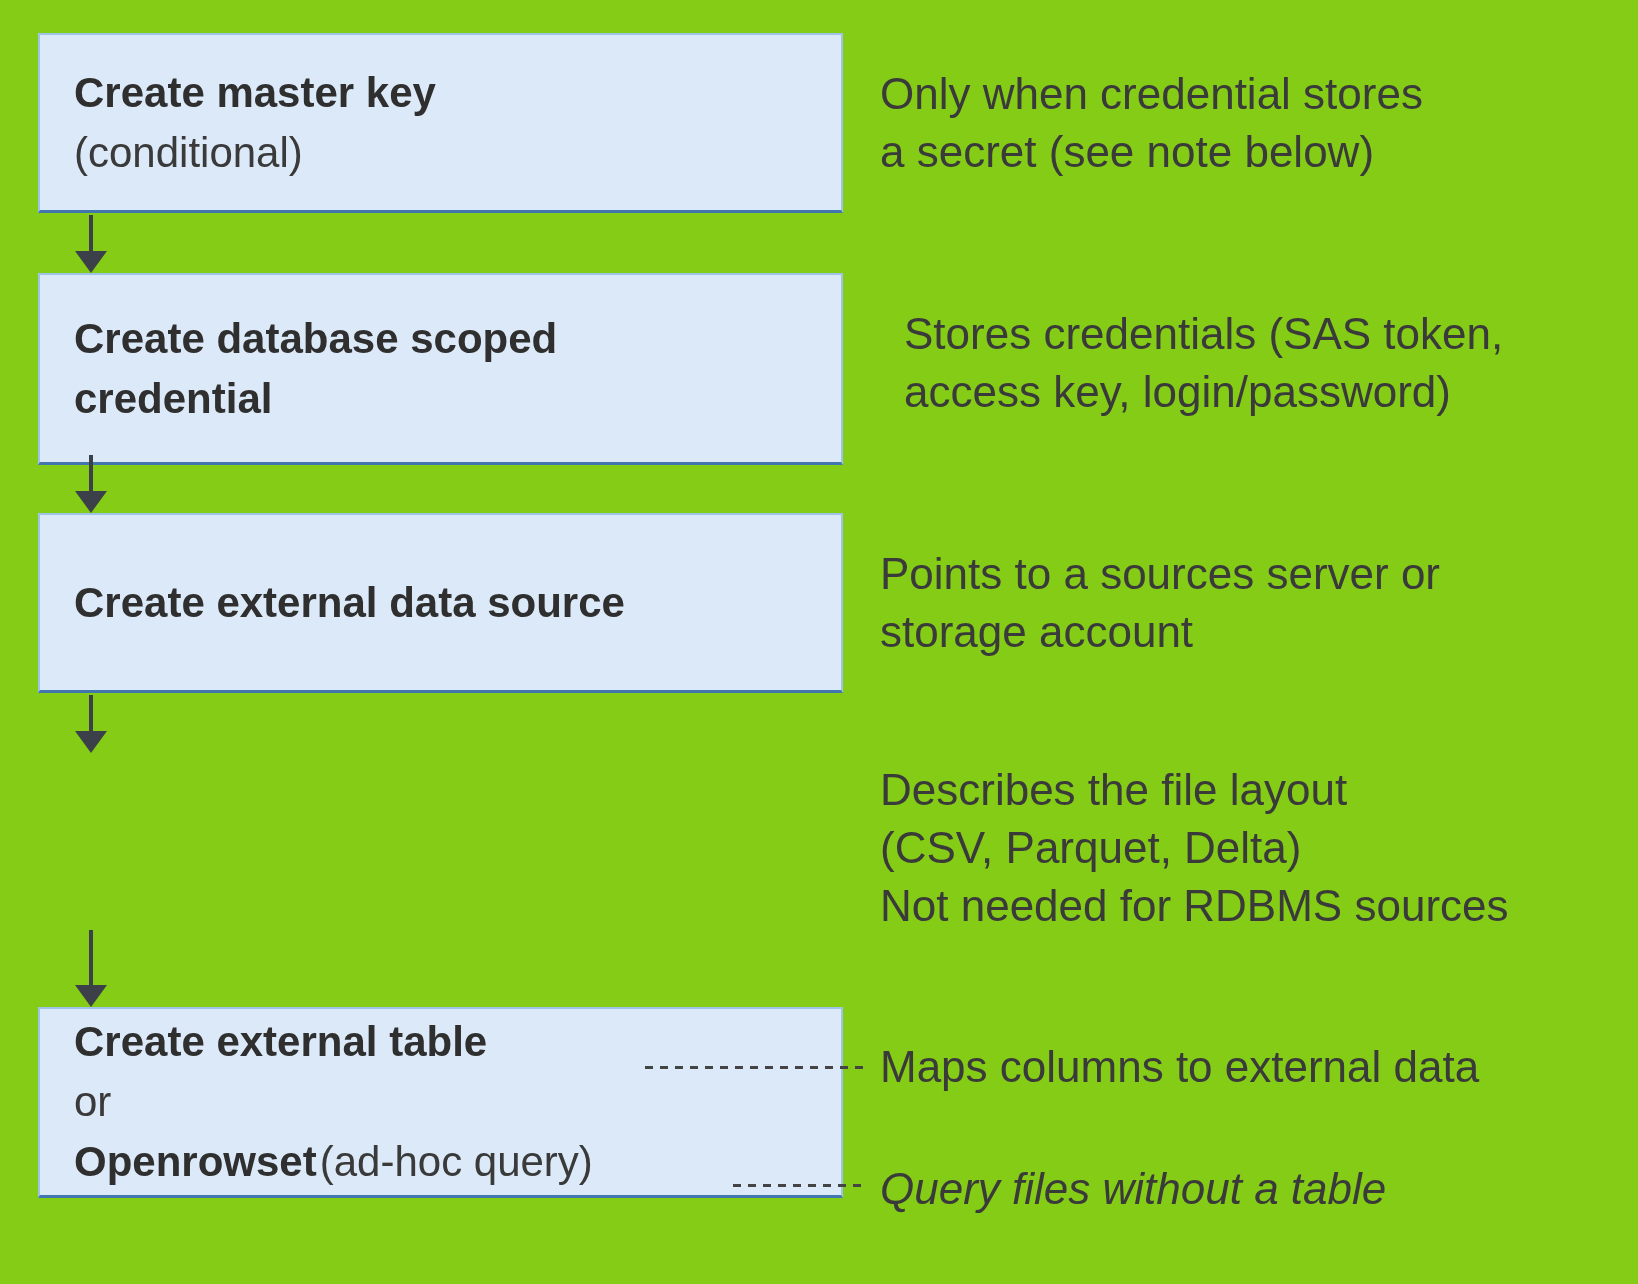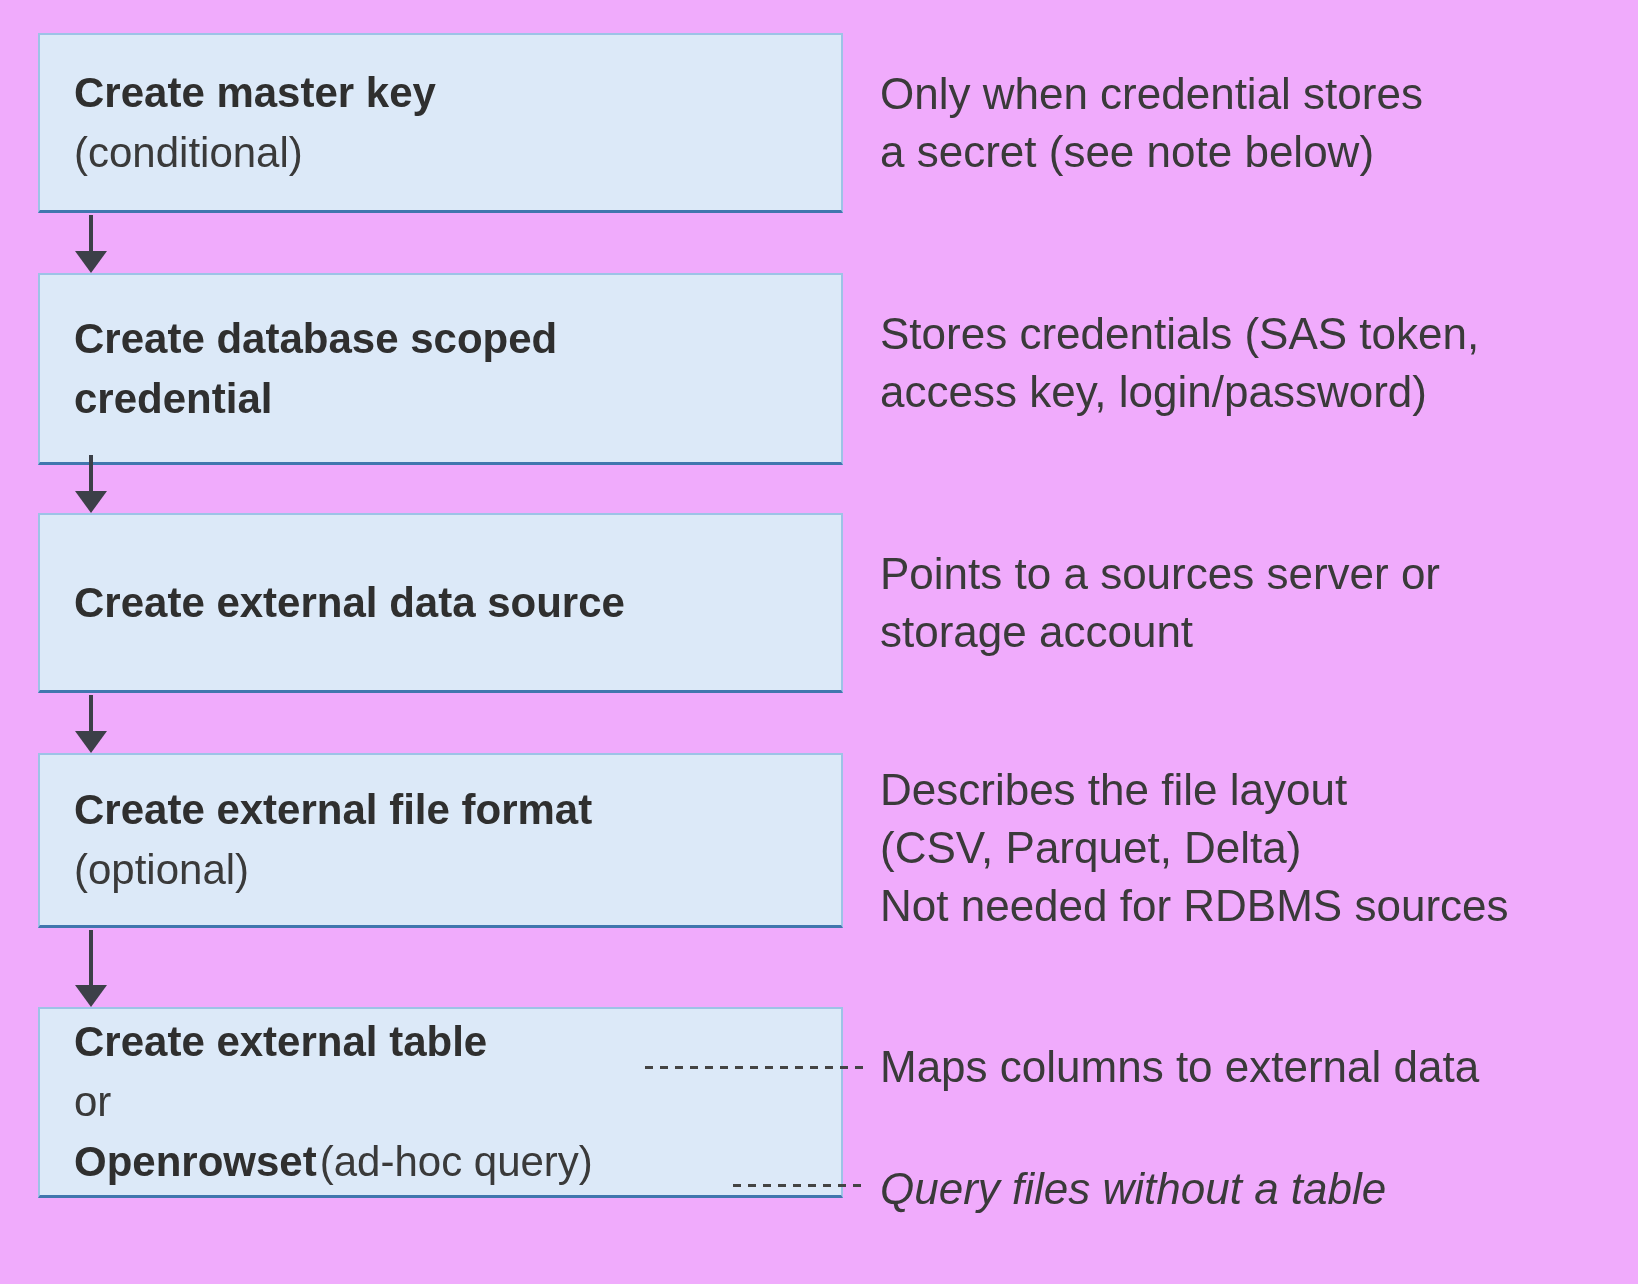--- a/index.html
+++ b/index.html
@@ -8,21 +8,21 @@
     --box-underline:#4176ae;
     --arrow:#3c4048;
     --title-text:#2f2f2f;
     --note-text:#3a3a3a;
     --dash:#444444;
   }
   html,body{margin:0;padding:0;background:#ffffff;}
   .canvas{
     position:relative;
     width:1638px;height:1284px;
-    background:#f0abfc;
+    background:#84cc16;
     font-family:"Liberation Sans", sans-serif;
     overflow:hidden;
   }
   .box{
     position:absolute;
     left:38px;width:805px;
     box-sizing:border-box;
     background:var(--box-fill);
     border:2px solid var(--box-border);
     border-bottom:3px solid var(--box-underline);
@@ -39,21 +39,21 @@
   .reg{font-weight:400;color:var(--note-text);}
   .wrap-narrow{max-width:640px;}
   .qual-gap{margin-left:3px;}
   .note{
     position:absolute;left:880px;
     font-size:44px;line-height:58px;
     color:var(--note-text);font-weight:400;
     white-space:nowrap;
   }
   #note1{top:65px;}
-  #note2{top:305px;}
+  #note2{top:305px;margin-left:24px;}
   #note3{top:545px;}
   #note4{top:761px;}
   #note5a{top:1038px;}
   #note5b{top:1160px;font-style:italic;}
   .arrow{position:absolute;left:74px;width:34px;}
   #arrow1{top:215px;height:58px;}
   #arrow2{top:455px;height:58px;}
   #arrow3{top:695px;height:58px;}
   #arrow4{top:930px;height:77px;}
   .arrow .shaft{
@@ -118,26 +118,20 @@
   </div>
   <div class="note" id="note3">
     <div>Points to a sources server or</div>
     <div>storage account</div>
   </div>
   <div class="arrow" id="arrow3">
     <div class="shaft"></div>
     <div class="head"></div>
   </div>
 
-  <div class="box" id="box4">
-    <div class="box-text">
-      <div class="t bold">Create external file format</div>
-      <div class="t reg">(optional)</div>
-    </div>
-  </div>
   <div class="note" id="note4">
     <div>Describes the file layout</div>
     <div>(CSV, Parquet, Delta)</div>
     <div>Not needed for RDBMS sources</div>
   </div>
   <div class="arrow" id="arrow4">
     <div class="shaft"></div>
     <div class="head"></div>
   </div>
 

